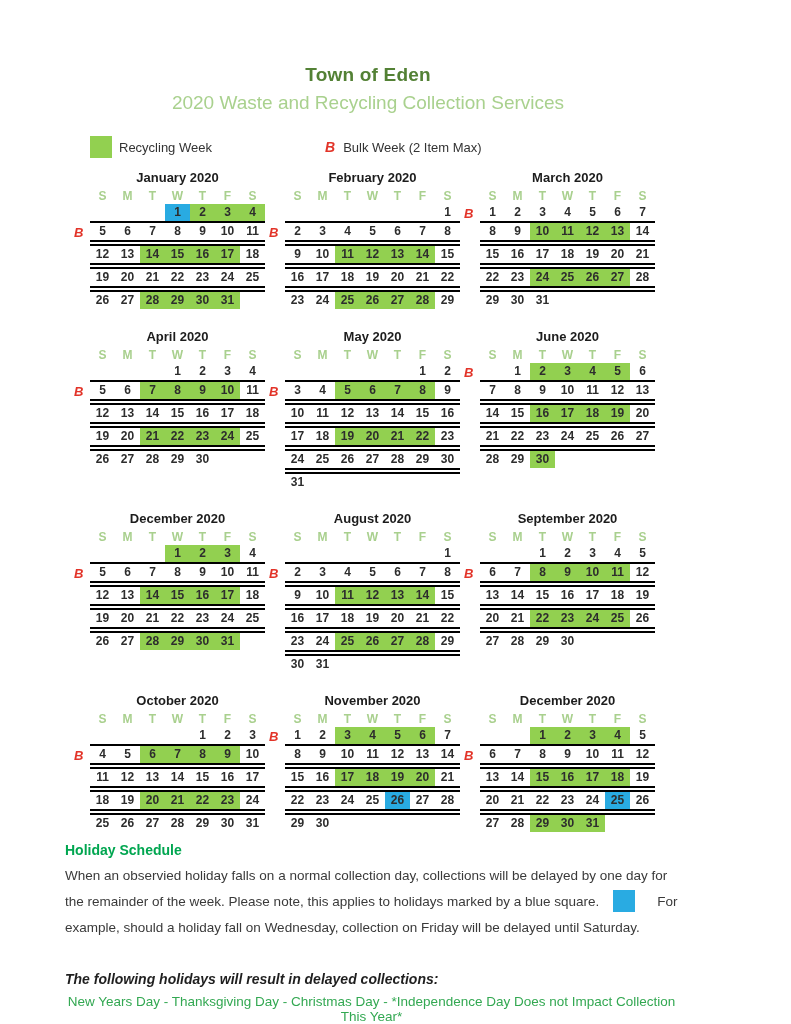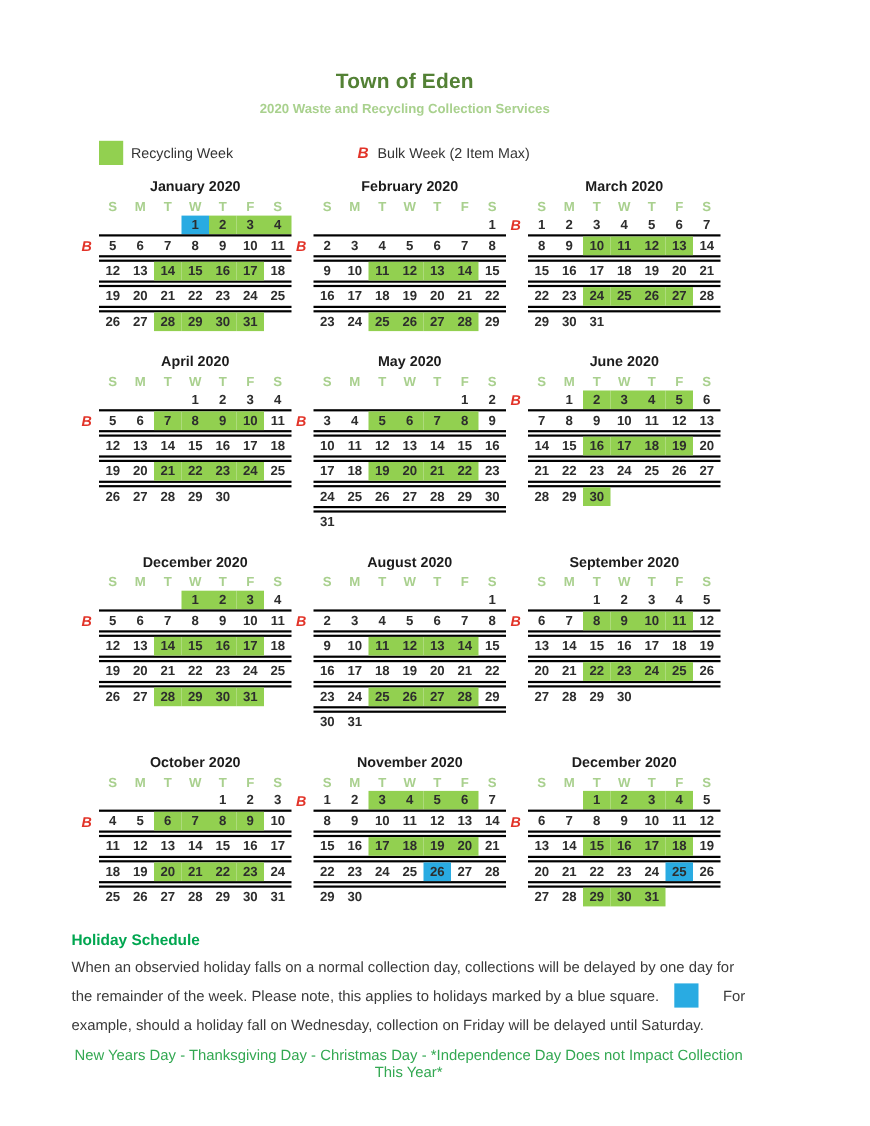--- a/index.html
+++ b/index.html
@@ -1,21 +1,21 @@
 <!DOCTYPE html>
 <html style="--holiday-blue: #29abe2; --recycling-green: #92d050; --bulk-red: #e23328; --title-green: #538135; --subtitle-green: #a9d18e; --day-header-green: #a9d08e; --section-green: #00a650; --footer-green: #33a852;"><head>
 <meta charset="utf-8">
 <style>
   * { margin:0; padding:0; box-sizing:border-box; }
   body { background:#fff; font-family:"Liberation Sans", sans-serif; }
   .page { position:relative; width:736px; height:1024px; background:#ffffff; overflow:hidden; }
 
   .header { padding-top:64px; text-align:center; }
   .title { font-size:19px; font-weight:bold; color:var(--title-green); letter-spacing:.2px; }
-  .subtitle { font-size:12px; font-weight:bold; color:var(--subtitle-green); margin-top:6px; }
+  .subtitle { font-size:19px; font-weight:normal; color:var(--subtitle-green); margin-top:6px; }
 
   .legend { display:flex; align-items:center; margin:22px 0 12px 90px; font-size:13px; color:#333; }
   .legend-item { display:flex; align-items:center; }
   .legend-item.li-1 { width:220px; }
   .legend-item.li-2 { width:235px; }
   .swatch { width:22px; height:22px; display:inline-block; margin-right:7px; }
   .swatch-blue { background:var(--holiday-blue); }
   .swatch-green { background:var(--recycling-green); }
   .bulk-b { color:var(--bulk-red); font-style:italic; font-weight:bold; font-size:14px; margin-right:8px; }
 
@@ -25,21 +25,21 @@
   .day-headers { display:flex; }
   .day-header { width:25px; height:16px; line-height:16px; text-align:center; font-size:12px; font-weight:bold; color:var(--day-header-green); }
   .week-row { display:flex; position:relative; }
   .week-row.bt { border-top:2px solid #000; }
   .week-row.bb { border-bottom:2px solid #000; margin-bottom:2px; }
   .day-cell { width:25px; height:17px; line-height:17px; text-align:center; font-size:12px; font-weight:bold; color:#2d2d2d; }
   .day-cell.green { background:var(--recycling-green); }
   .day-cell.blue { background:var(--holiday-blue); }
   .bulk-marker { position:absolute; left:-16px; top:50%; transform:translateY(-50%); color:var(--bulk-red); font-style:italic; font-weight:bold; font-size:13px; }
 
-  .schedule { margin:22px 58px 0 65px; font-size:13.5px; color:#3a3a3a; }
+  .schedule { margin:10px 58px 0 65px; font-size:13.5px; color:#3a3a3a; }
   .schedule-heading { color:var(--section-green); font-weight:bold; font-size:14px; margin-bottom:5px; }
   .schedule-text { line-height:26px; }
   .inline-swatch { display:inline-block; width:22px; height:22px; background:var(--holiday-blue); vertical-align:-6px; margin:0 22px 0 14px; }
 
   .delayed-intro { margin:30px 58px 0 65px; font-style:italic; font-weight:bold; font-size:14px; color:#1f1f1f; }
   .delayed-list { margin:7px 58px 0 65px; text-align:center; color:var(--footer-green); font-size:13.5px; }
 </style>
 </head>
 <body>
 
@@ -778,15 +778,16 @@
       </div>
     </div>
 
   <div class="schedule">
     <div class="schedule-heading">Holiday Schedule</div>
     <div class="schedule-text">
       <span>When an observied holiday falls on a normal collection day, collections will be delayed by one day for the remainder of the week.  Please note, this applies to holidays marked by a blue square.</span><span class="inline-swatch"></span><span>For example, should a holiday fall on Wednesday, collection on Friday will be delayed until Saturday.</span>
     </div>
   </div>
 
+  <div class="delayed-intro">The following holidays will result in delayed collections:</div>
   <div class="delayed-list">New Years Day - Thanksgiving Day - Christmas Day - *Independence Day Does not Impact Collection This Year*</div>
 
 </div>
 
 </body></html>

